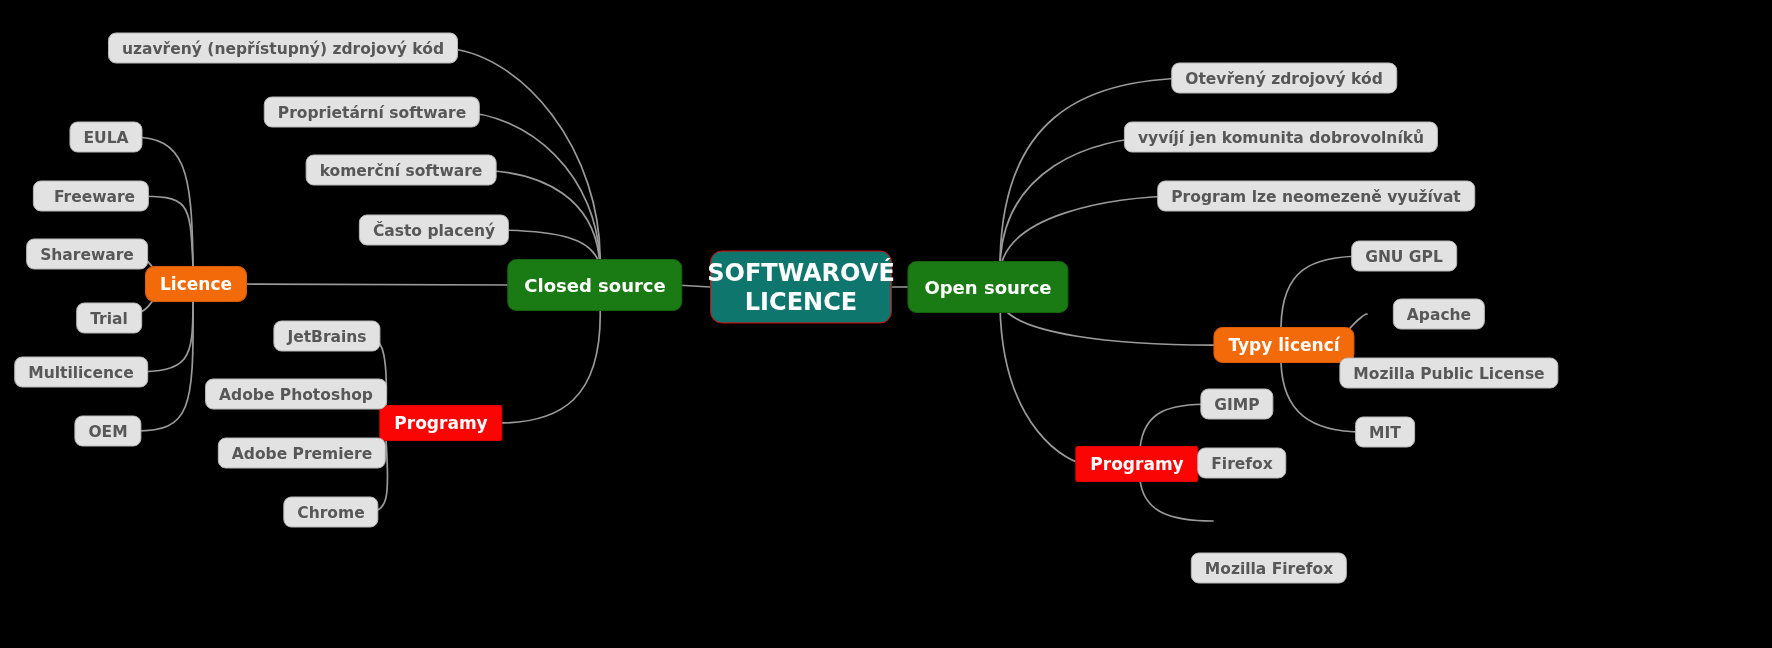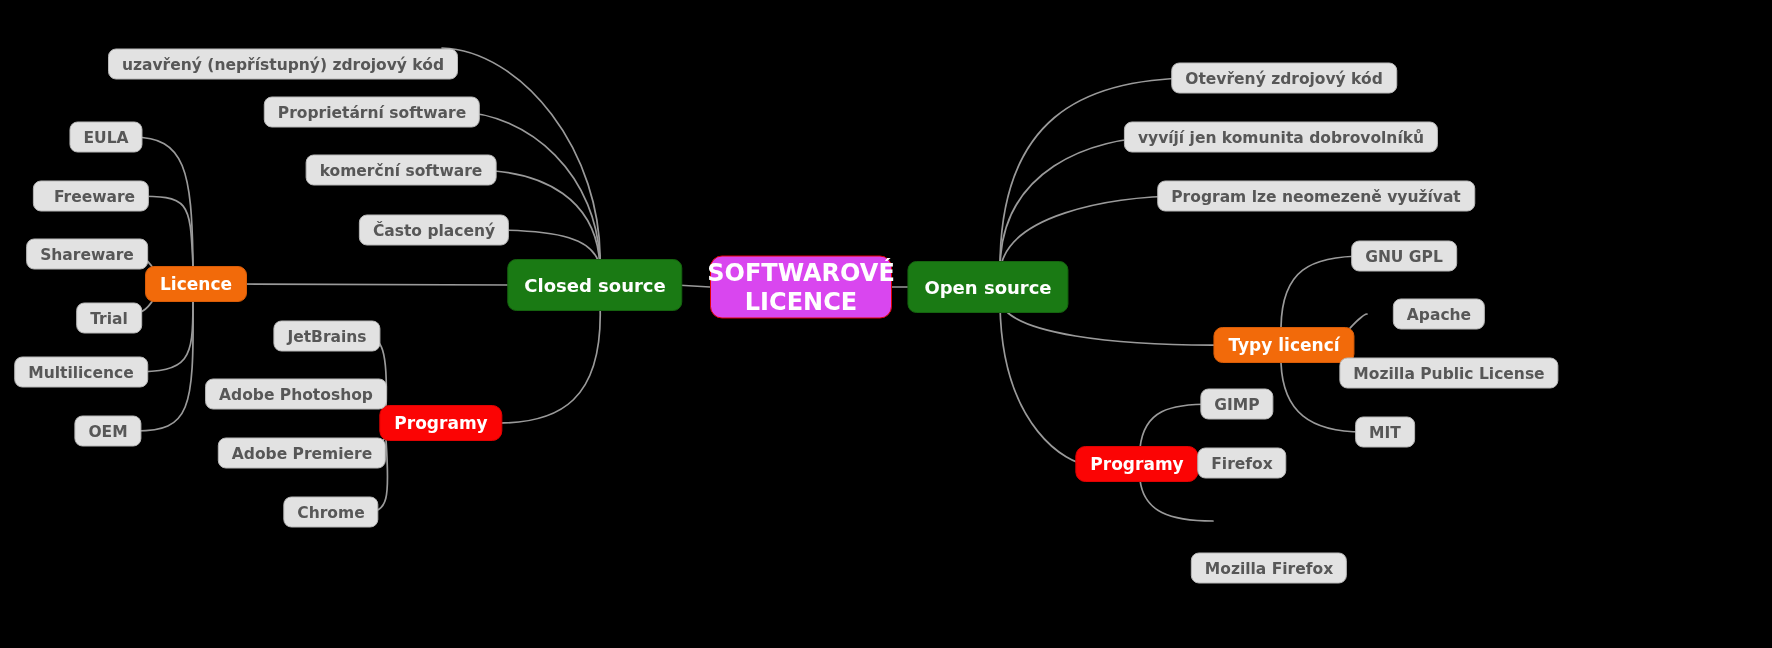--- a/index.html
+++ b/index.html
@@ -65,30 +65,30 @@
     border-radius: 9px;
     border: 1px solid #d95c07;
   }
   .node.red {
     background: #fb0404;
     color: #ffffff;
     font-weight: bold;
     font-size: 17px;
     padding: 0 14px;
     height: 36px;
-    border-radius: 10px;
+    border-radius: 2px;
     border: 1px solid #e00202;
   }
   .node.root {
-    background: #d946ef;
+    background: #0f766e;
     color: #ffffff;
     font-weight: bold;
     font-size: 24px;
     width: 182px;
-    height: 63px;
+    height: 73px;
     border-radius: 12px;
     border: 1px solid #e00202;
     flex-direction: column;
     line-height: 1.18;
     padding: 0 8px;
   }
   .root-line { display: block; }
 </style>
 </head>
 <body>
@@ -162,21 +162,21 @@
   </div>
 
   <div class="node orange" style="left:1284px; top:345px;">
     <span>Typy licencí</span>
   </div>
 
   <div class="node red" style="left:1137px; top:464px;">
     <span>Programy</span>
   </div>
 
-  <div class="node leaf" style="left:283px; top:48px;margin-top:16px;">
+  <div class="node leaf" style="left:283px; top:48px;">
     <span>uzavřený (nepřístupný) zdrojový kód</span>
   </div>
   <div class="node leaf" style="left:372px; top:112px;">
     <span>Proprietární software</span>
   </div>
   <div class="node leaf" style="left:401px; top:170px;">
     <span>komerční software</span>
   </div>
   <div class="node leaf" style="left:434px; top:230px;">
     <span>Často placený</span>

